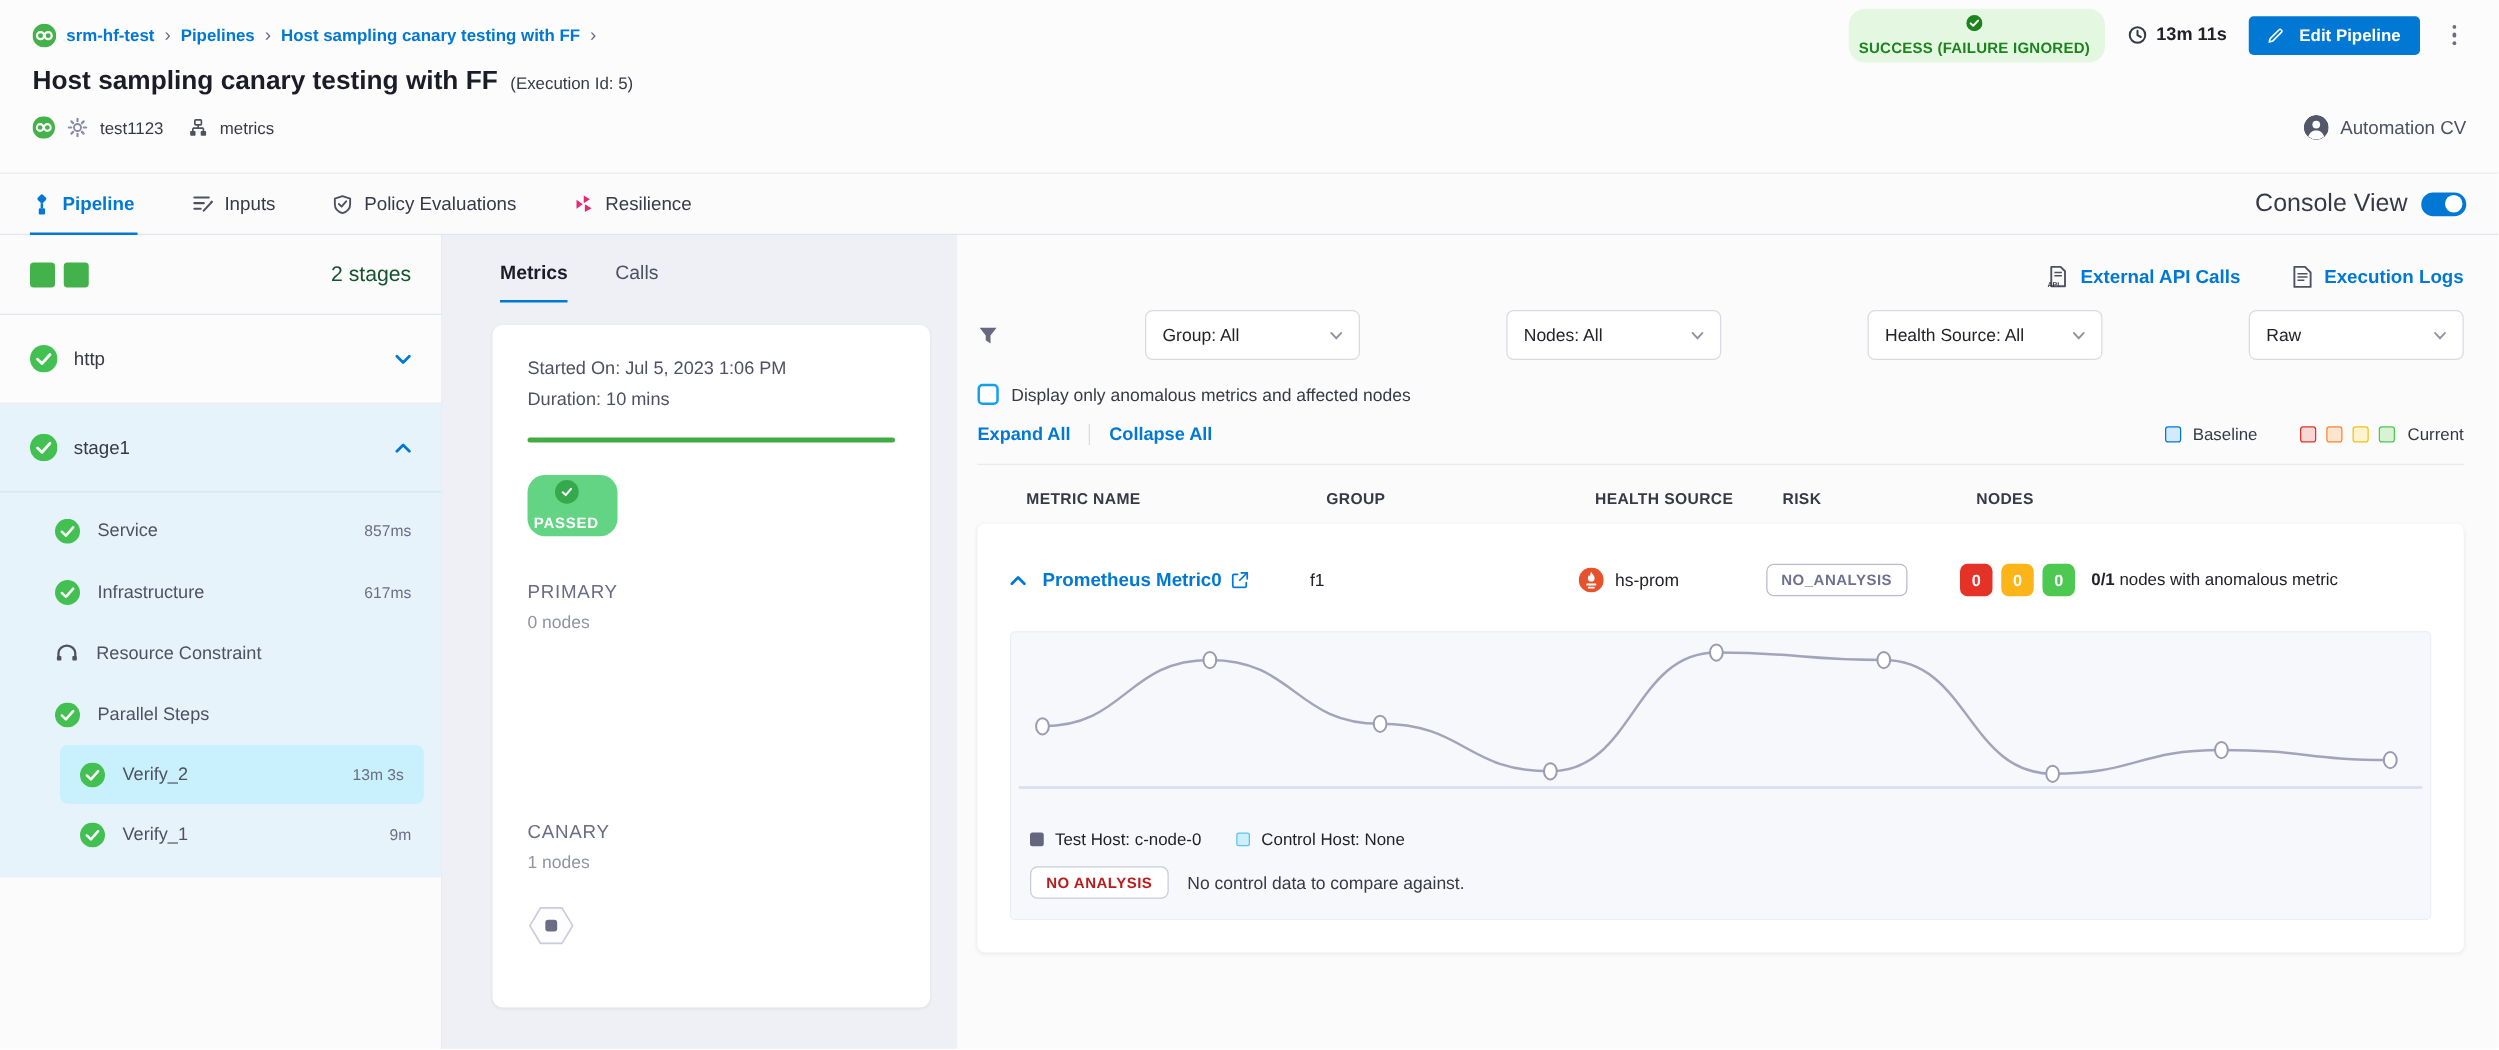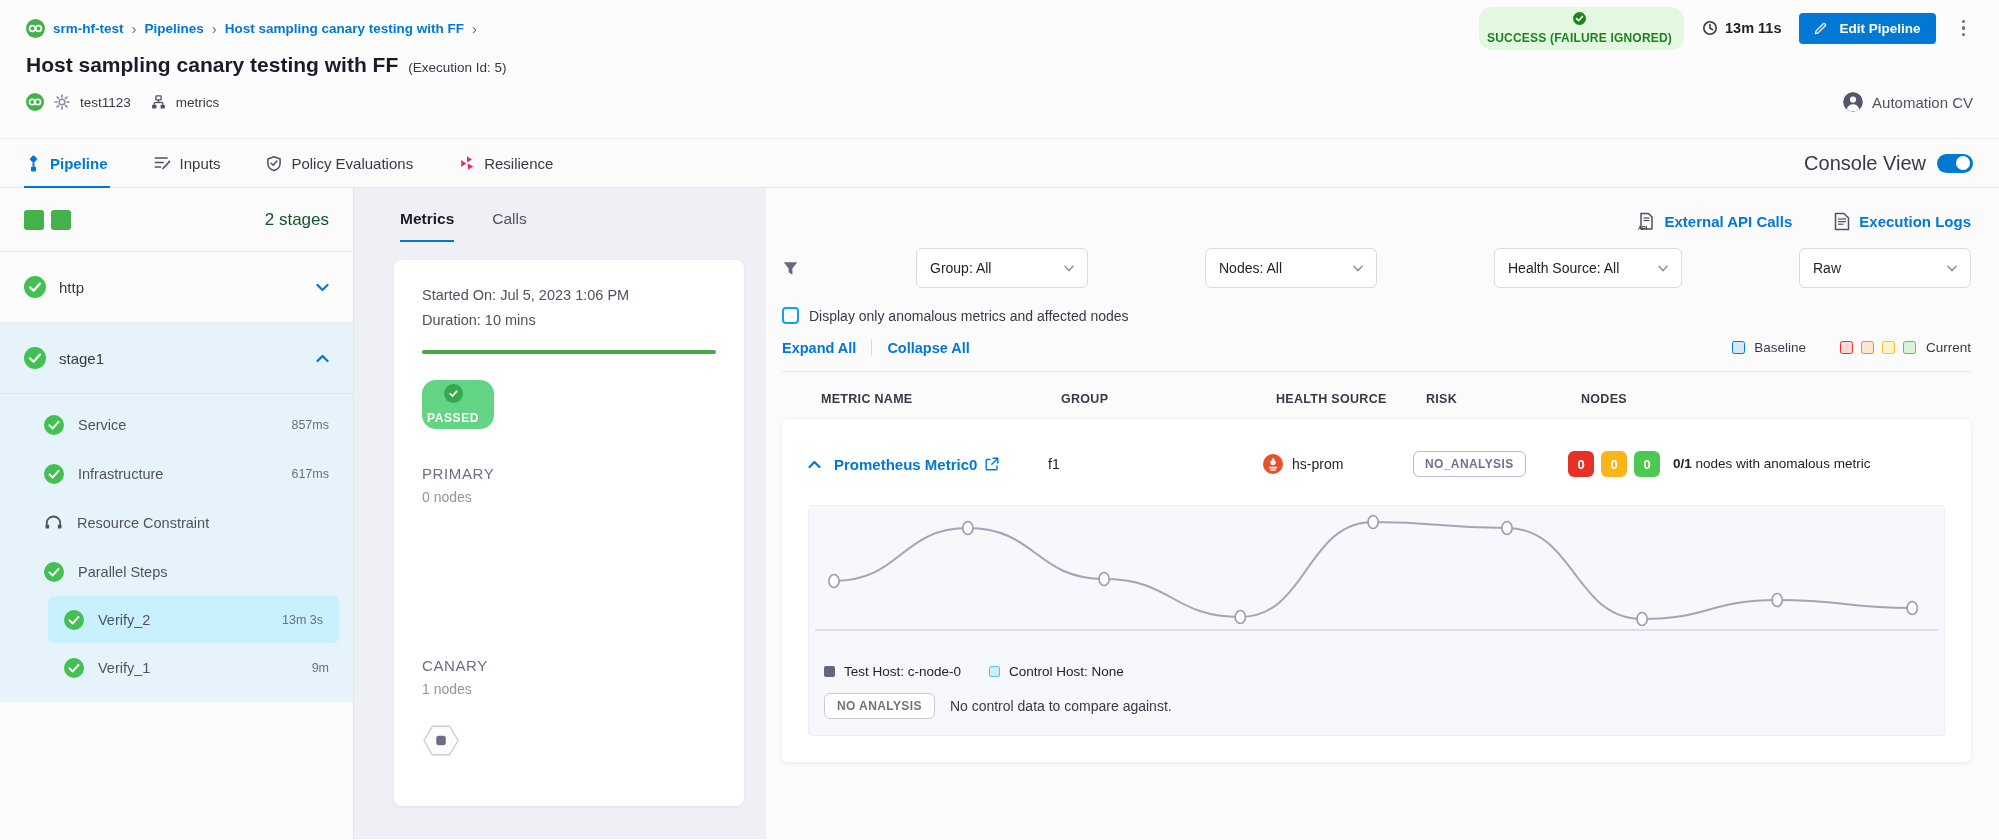--- a/index.html
+++ b/index.html
@@ -124,21 +124,21 @@
   .nodes-text b { font-weight:700; }
 
   .chart-box { margin-top:10px; background:#f7f8fc; border:1px solid #ecedf5; border-radius:4px; padding-bottom:16px; }
   .chart-box svg.plot { display:block; width:100%; height:150px; }
   .chart-legend { display:flex; align-items:flex-start; gap:28px; padding:8px 15px 0; font-size:13.5px; color:#22222a; }
   .cl-item { display:flex; align-items:center; gap:9px; }
   .sq-test { width:11px; height:11px; border-radius:2px; background:#64657e; }
   .sq-control { width:11px; height:11px; border-radius:2px; background:#cdeefb; border:1.5px solid #5cc3ef; }
   .note-row { display:flex; align-items:center; gap:15px; padding:14px 15px 0; }
   .note-pill { border:1.5px solid #c9cad8; border-radius:6px; padding:5px 12px; background:#fff;
-               font-size:12px; font-weight:700; color:#737373; letter-spacing:.4px; }
+               font-size:12px; font-weight:700; color:#b91c1c; letter-spacing:.4px; }
   .note-text { font-size:14px; color:#383946; }
 
   svg { display:block; }
 </style>
 </head>
 <body>
 
 <div class="page">
 
   <header class="hdr">

